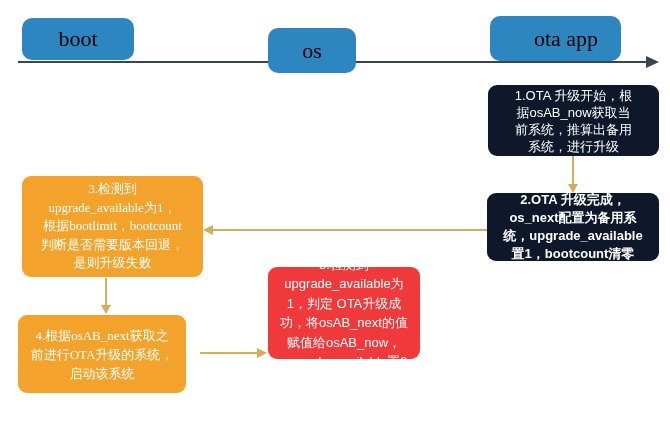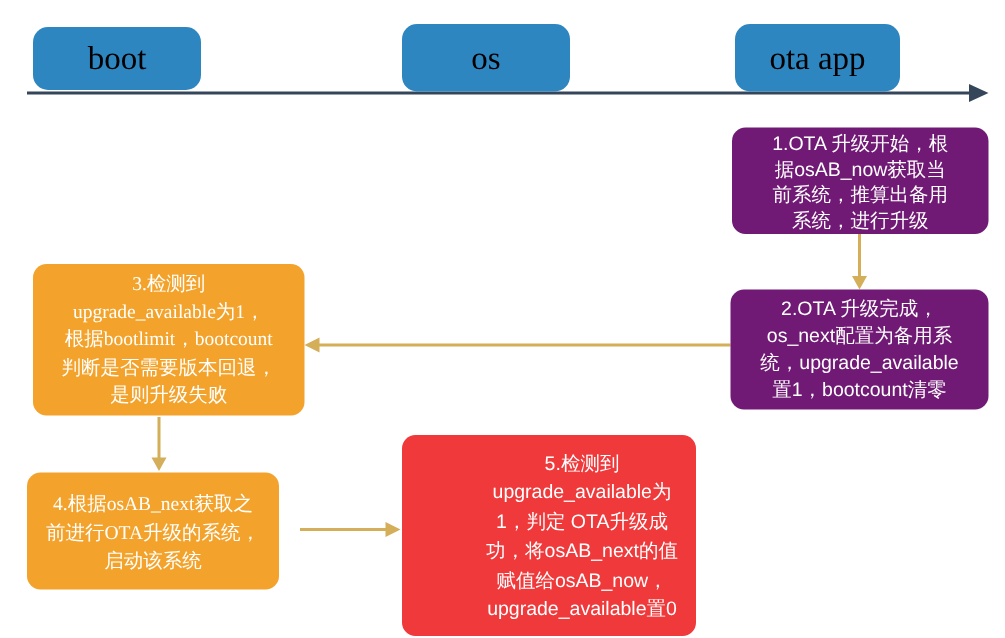--- a/index.html
+++ b/index.html
@@ -18,22 +18,22 @@
     color: #000000;
     border-radius: 10px;
     display: flex;
     align-items: center;
     justify-content: center;
     font-family: "Liberation Serif", "DejaVu Serif", serif;
     font-size: 22px;
     z-index: 2;
   }
   .lane-boot { left: 22px; top: 18px; width: 112px; height: 42px; }
-  .lane-os   { left: 268px; top: 16px; width: 112px; height: 45px; }
-  .lane-ota  { left: 490px; top: 16px; width: 110px; height: 45px; }
+  .lane-os   { left: 268px; top: 28px; width: 88px; height: 45px; }
+  .lane-ota  { left: 490px; top: 16px; width: 110px; height: 45px; padding-left: 21px; }
 
   
   .axis-line {
     position: absolute;
     left: 18px; top: 61px; width: 630px; height: 2px;
     background: #35455A;
     z-index: 1;
   }
   .axis-head {
     position: absolute;
@@ -51,29 +51,29 @@
     border-radius: 9px;
     color: #ffffff;
     display: flex;
     align-items: center;
     justify-content: center;
     text-align: center;
     white-space: pre-line;
     font-size: 13px;
     z-index: 2;
   }
-  .green  { background: #701a75; }
+  .green  { background: #0f172a; }
   .orange { background: #F3A32B; font-family: Liberation Serif, serif; }
   .red    { background: #EF393B; }
 
   .step-1 { left: 488px; top: 85px;  width: 171px; height: 71px;  line-height: 17px; }
-  .step-2 { left: 487px; top: 193px; width: 172px; height: 80px;  line-height: 18px; }
+  .step-2 { left: 487px; top: 193px; width: 172px; height: 68px;  line-height: 18px; font-weight: bold; }
   .step-3 { left: 22px;  top: 176px; width: 181px; height: 101px; line-height: 18.5px; }
   .step-4 { left: 18px;  top: 315px; width: 168px; height: 78px;  line-height: 19px; }
-  .step-5 { left: 268px; top: 290px; width: 152px; height: 134px; line-height: 19.5px; padding-left: 44px; }
+  .step-5 { left: 268px; top: 267px; width: 152px; height: 92px; line-height: 19.5px; }
 
   
   .conn { position: absolute; background: #D4AE58; z-index: 1; }
   .head { position: absolute; width: 0; height: 0; z-index: 1; }
 
   .c1-line { left: 572px; top: 156px; width: 2px; height: 30px; }
   .c1-head { left: 568px; top: 184px;
              border-left: 5px solid transparent; border-right: 5px solid transparent;
              border-top: 9px solid #D4AE58; }
 

